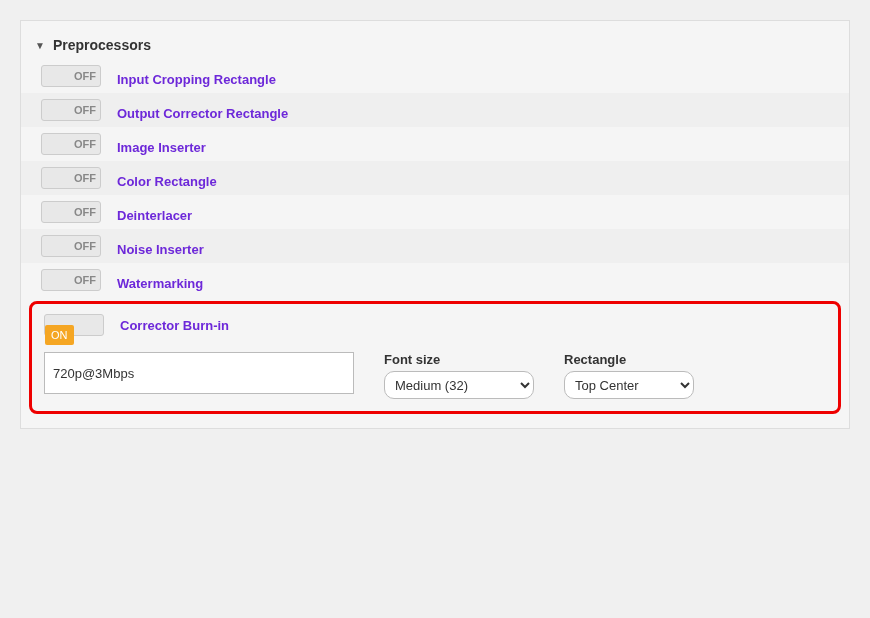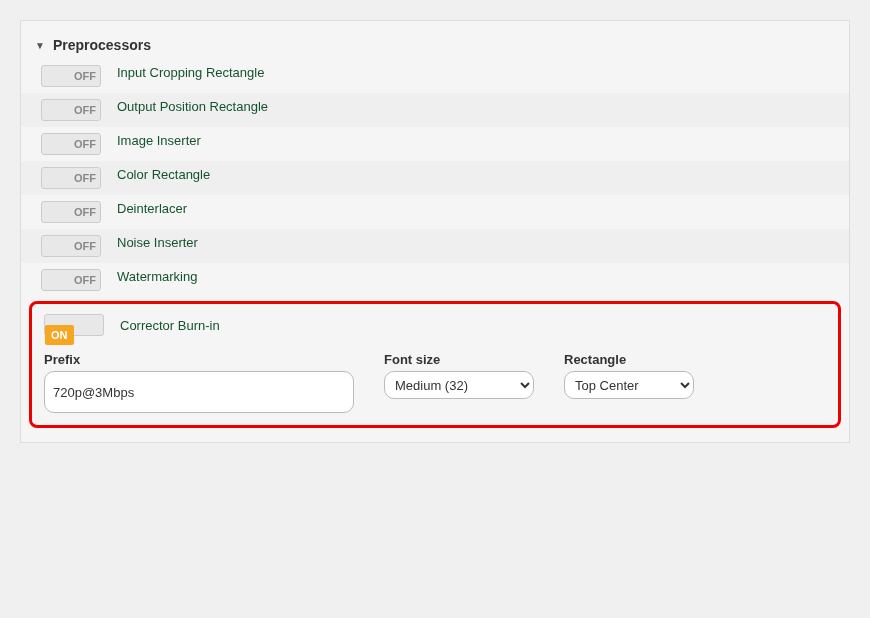--- a/index.html
+++ b/index.html
@@ -30,21 +30,21 @@
     }
 
     .triangle {
       margin-right: 8px;
       font-size: 10px;
       color: #555;
     }
 
     .row {
       display: flex;
-      align-items: flex-start;
+      align-items: flex-end;
       padding: 6px 20px;
       background: #f5f5f5;
     }
 
     .row:nth-child(even) {
       background: #efefef;
     }
 
     .toggle-btn {
       display: inline-flex;
@@ -69,33 +69,33 @@
 
     .toggle-btn.on {
       background: #e8e8e8;
       justify-content: flex-start;
     }
 
     .toggle-btn.on .on-part {
       background: #f5a623;
       color: white;
       font-size: 11px;
-      font-weight: bold;
+      font-weight: normal;
       padding: 0 6px;
       height: 100%;
       display: flex;
       align-items: center;
       border-radius: 2px;
       margin-top: 19px;
     }
 
     .row-label {
-      font-weight: normal;
-      font-size: 13px;
-      color: #14532d;
+      font-weight: bold;
+      font-size: 13px;
+      color: #6d28d9;
     }
 
     .highlighted-section {
       border: 3px solid #e00;
       border-radius: 8px;
       margin: 4px 8px;
       padding: 6px 12px 12px 12px;
       background: #f5f5f5;
     }
 
@@ -125,21 +125,21 @@
     }
 
     .field-group input[type="text"] {
       width: 310px;
       height: 28px;
       border: 1px solid #bbb;
       background: white;
       padding: 20px 8px;
       font-size: 13px;
       color: #333;
-      border-radius: 10px;
+      border-radius: 0;
     }
 
     .field-group select {
       height: 28px;
       border: 1px solid #bbb;
       background: white;
       padding: 2px 6px;
       font-size: 13px;
       color: #333;
       border-radius: 10px;
@@ -167,21 +167,21 @@
   <div class="row">
       <div class="toggle-btn">
         <span class="toggle-label">OFF</span>
       </div>
       <span class="row-label">Input Cropping Rectangle</span>
     </div>
       <div class="row">
       <div class="toggle-btn">
         <span class="toggle-label">OFF</span>
       </div>
-      <span class="row-label">Output Position Rectangle</span>
+      <span class="row-label">Output Corrector Rectangle</span>
     </div>
       <div class="row">
       <div class="toggle-btn">
         <span class="toggle-label">OFF</span>
       </div>
       <span class="row-label">Image Inserter</span>
     </div>
       <div class="row">
       <div class="toggle-btn">
         <span class="toggle-label">OFF</span>
@@ -210,21 +210,20 @@
 
   <div class="highlighted-section">
     <div class="highlighted-row">
       <div class="toggle-btn on">
         <span class="on-part">ON</span>
       </div>
       <span class="row-label">Corrector Burn-in</span>
     </div>
     <div class="sub-fields">
       <div class="field-group">
-        <label>Prefix</label>
         <input type="text" value="720p@3Mbps" style="">
       </div>
       <div class="field-group">
         <label>Font size</label>
         <select class="font-size-select">
           <option>Small (16)</option>
           <option selected="">Medium (32)</option>
           <option>Large (48)</option>
           <option>Extra Large (64)</option>
         </select>

